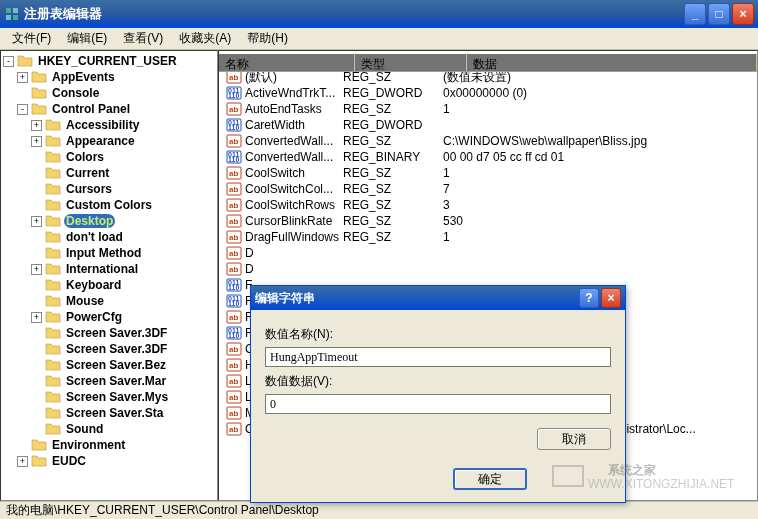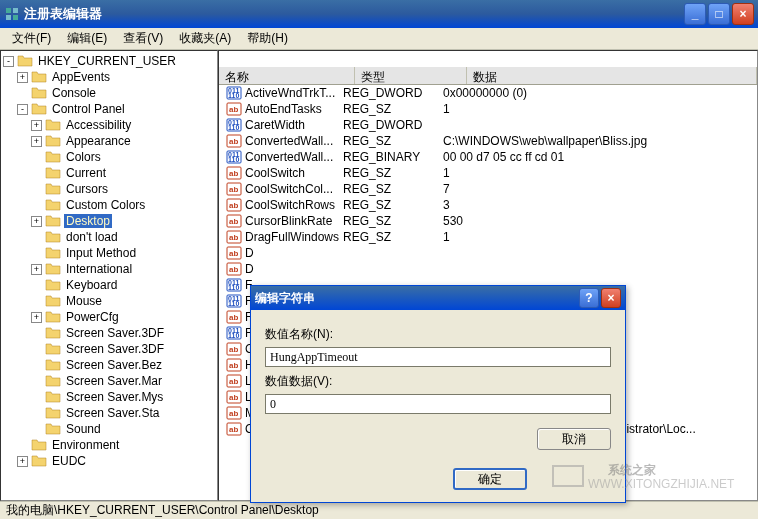--- a/index.html
+++ b/index.html
@@ -22,25 +22,25 @@
 .tree-pane { width: 218px; background: white; border: 1px inset #888; overflow: auto; }
 .list-pane { flex: 1; background: white; border: 1px inset #888; overflow: auto; display: flex; flex-direction: column; }
 
 
 .tree { padding: 2px; font-family: "Courier New", monospace; font-size: 12px; }
 .tree-node { white-space: nowrap; display: flex; align-items: center; height: 16px; }
 .tree-toggle { width: 11px; height: 11px; border: 1px solid #888; display: inline-flex; align-items: center; justify-content: center; font-size: 9px; line-height: 1; margin-right: 3px; background: white; cursor: pointer; }
 .tree-spacer { width: 14px; display: inline-block; }
 .folder-icon { display: inline-flex; width: 16px; height: 14px; margin-right: 3px; }
 .folder-svg { fill: #f4d36e; stroke: #b08020; stroke-width: 0.5; }
-.tree-label { cursor: pointer; padding: 0 2px; }
-.tree-label.sel { background: #316ac5; color: #fef9c3; }
-
-
-.list-header { display: flex; background: #e5e5e5; border-bottom: 1px solid #a0a090; height: 18px; position: sticky; top: 16px; }
+.tree-label { cursor: pointer; padding: 0 2px; font-weight: bold; }
+.tree-label.sel { background: #316ac5; color: #bef264; border-radius: 7px; }
+
+
+.list-header { display: flex; background: #737373; border-bottom: 1px solid #a0a090; height: 18px; position: sticky; top: 3px; }
 .col-head { padding: 2px 6px; border-right: 1px solid #c0c0b0; font-size: 12px; }
 
 
 .list-rows { flex: 1; }
 .list-row { display: flex; height: 16px; align-items: center; white-space: nowrap; font-family: "Courier New", monospace; font-size: 12px; }
 .val-icon { width: 16px; height: 14px; margin: 12px 3px; display: inline-flex; }
 .col { padding: 0 4px; overflow: hidden; text-overflow: clip; }
 .c1 { width: 120px; display: flex; align-items: center; }
 .c2 { width: 100px; }
 .c3 { flex: 1; }

